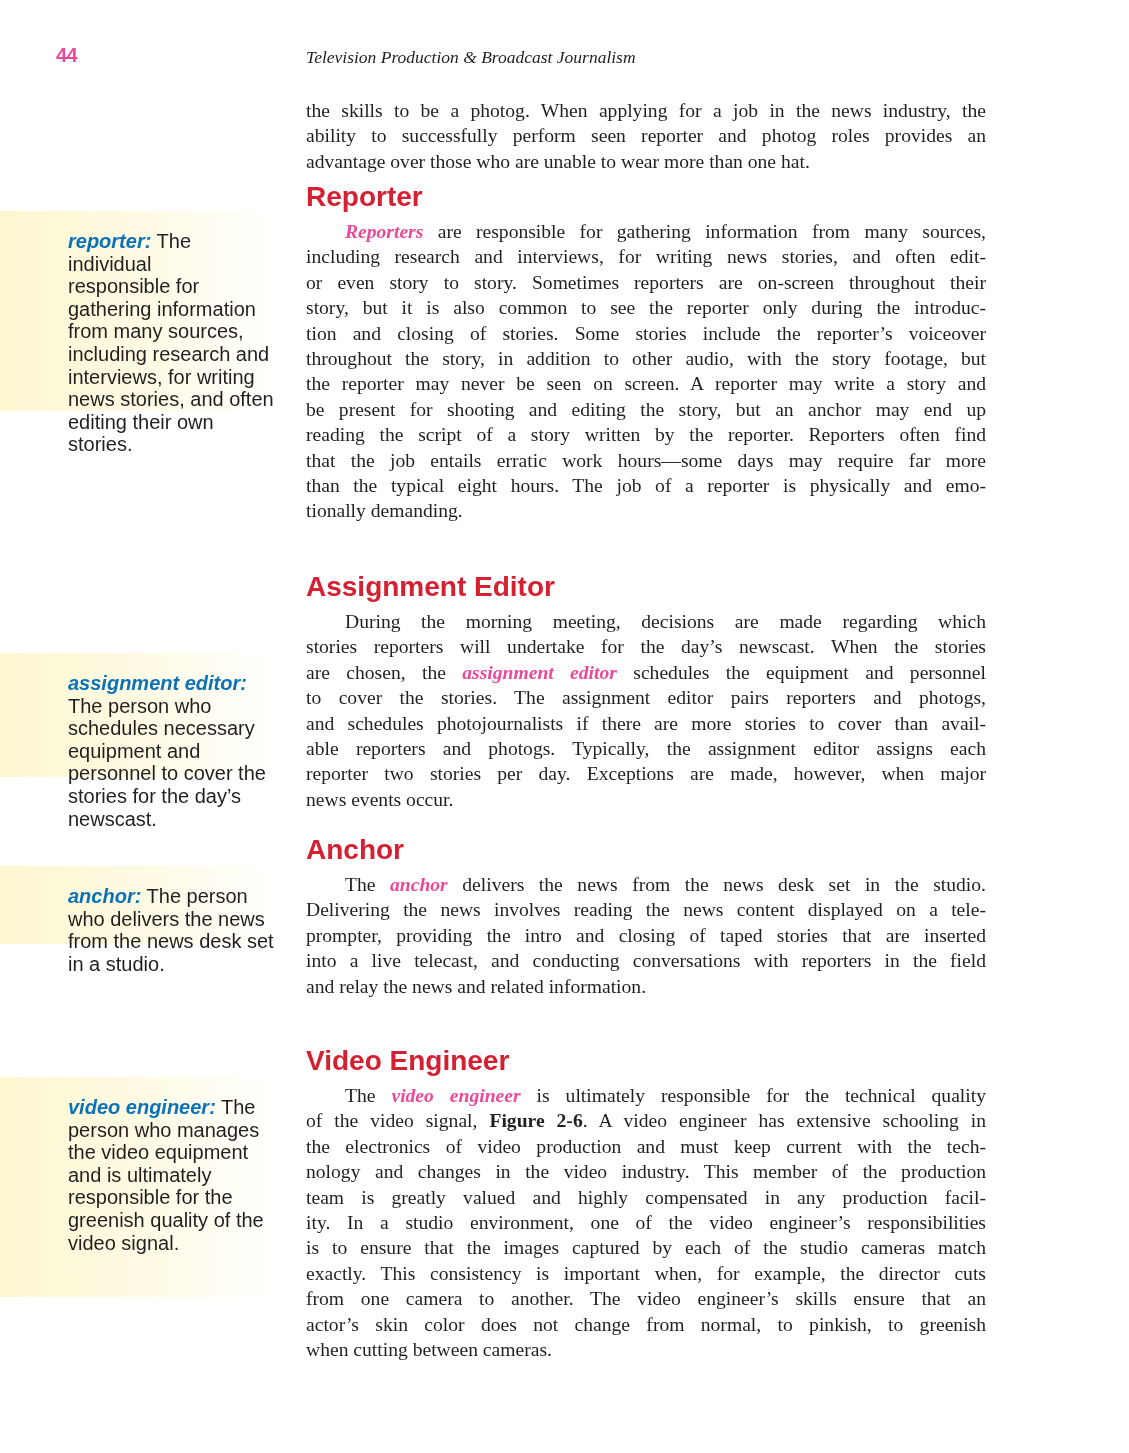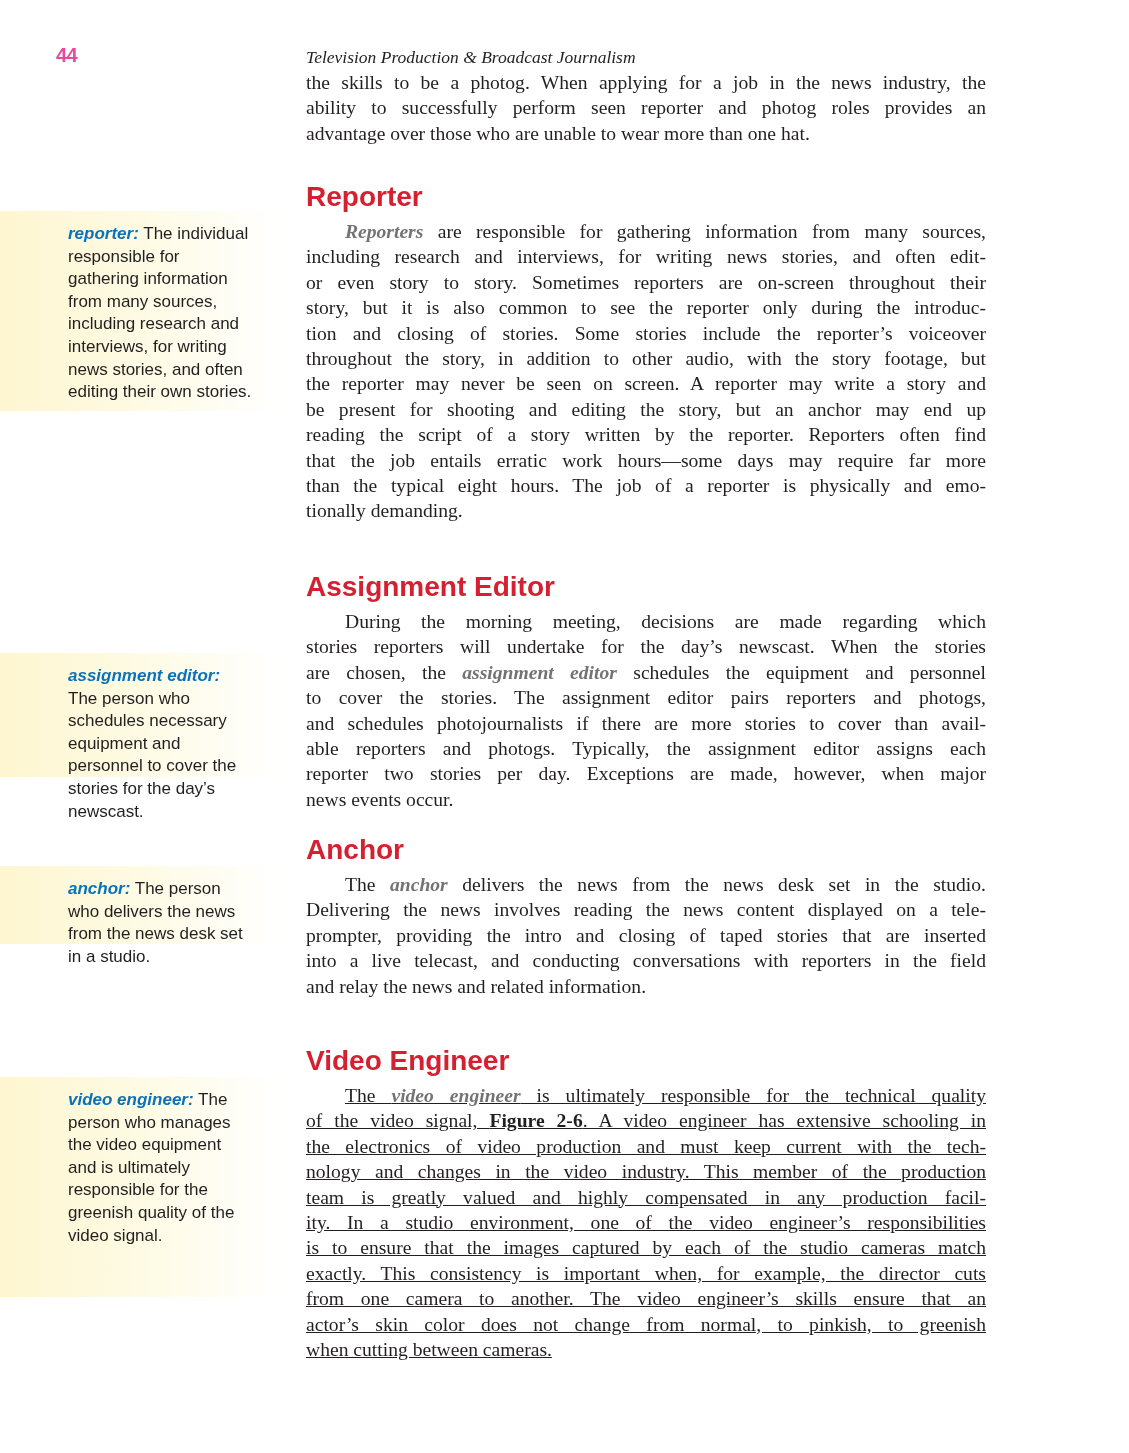--- a/index.html
+++ b/index.html
@@ -8,42 +8,42 @@
       position: absolute; left: 56px; top: 44px;
       font-family: "Liberation Sans", sans-serif; font-weight: bold;
       font-size: 20px; color: #ec4899; letter-spacing: -0.5px;
     }
     .running-head {
       position: absolute; left: 306px; top: 47px;
       font-family: "Liberation Serif", serif; font-style: italic;
       font-size: 17.5px; color: #231f20;
     }
     .main {
-      position: absolute; left: 306px; top: 70px; width: 680px;
+      position: absolute; left: 306px; top: 98px; width: 680px;
       font-family: "Liberation Serif", serif; font-size: 19.6px;
       line-height: 25.4px; color: #231f20;
     }
     .main p { margin: 0; }
     .line { display: block; text-align: justify; text-align-last: justify; white-space: nowrap; }
     .line.last { text-align-last: left; }
     .line.indent { padding-left: 39px; }
-    .term { color: #737373; font-style: italic; font-weight: bold; }
+    .term { color: #ec4899; font-style: italic; font-weight: bold; }
     .fig-ref { font-weight: bold; }
     .section-head {
       font-family: "Liberation Sans", sans-serif; font-weight: bold;
       color: #d42031; font-size: 28px; line-height: 32px;
       margin: 0; padding: 0;
     }
     .sec { position: absolute; left: 306px; width: 680px; }
     .gloss {
       position: absolute; left: 0; width: 280px;
       background: linear-gradient(to right, #fdf6cf 0%, #fefbe6 55%, #ffffff 100%);
-      font-family: "Liberation Sans", sans-serif; font-size: 17px;
+      font-family: "Liberation Sans", sans-serif; font-size: 20px;
       line-height: 22.6px; color: #231f20; box-sizing: border-box;
-      padding: 12px 6px 10px 68px;
+      padding: 19px 6px 10px 68px;
     }
     .gloss .gterm { color: #0b72b9; font-style: italic; font-weight: bold; }
   </style>
 </head>
 <body>
 
 <div class="page-number">44</div>
 <div class="running-head">Television Production &amp; Broadcast Journalism</div>
 
 <div class="main">
@@ -92,21 +92,21 @@
     <span class="line indent"><span>The </span><span class="term">anchor</span><span> delivers the news from the news desk set in the studio.</span></span>
     <span class="line">Delivering the news involves reading the news content displayed on a tele-</span>
     <span class="line">prompter, providing the intro and closing of taped stories that are inserted</span>
     <span class="line">into a live telecast, and conducting conversations with reporters in the field</span>
     <span class="line last">and relay the news and related information.</span>
   </p>
 </div>
 
 <div class="sec main" style="top:1045px;">
   <h2 class="section-head">Video Engineer</h2>
-  <p style="margin-top:6px;text-decoration:underline;">
+  <p style="margin-top:6px;">
     <span class="line indent"><span>The </span><span class="term">video engineer</span><span> is ultimately responsible for the technical quality</span></span>
     <span class="line"><span>of the video signal, </span><span class="fig-ref">Figure 2-6</span><span>. A video engineer has extensive schooling in</span></span>
     <span class="line">the electronics of video production and must keep current with the tech-</span>
     <span class="line">nology and changes in the video industry. This member of the production</span>
     <span class="line">team is greatly valued and highly compensated in any production facil-</span>
     <span class="line">ity. In a studio environment, one of the video engineer’s responsibilities</span>
     <span class="line">is to ensure that the images captured by each of the studio cameras match</span>
     <span class="line">exactly. This consistency is important when, for example, the director cuts</span>
     <span class="line">from one camera to another. The video engineer’s skills ensure that an</span>
     <span class="line">actor’s skin color does not change from normal, to pinkish, to greenish</span>

